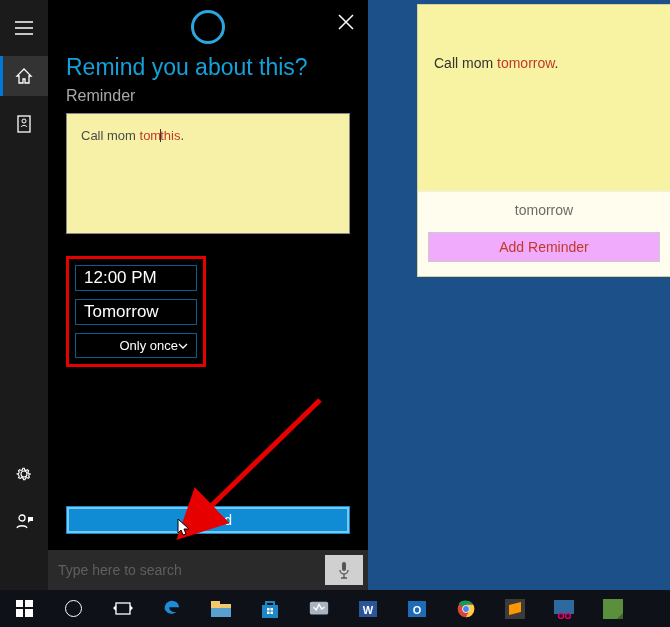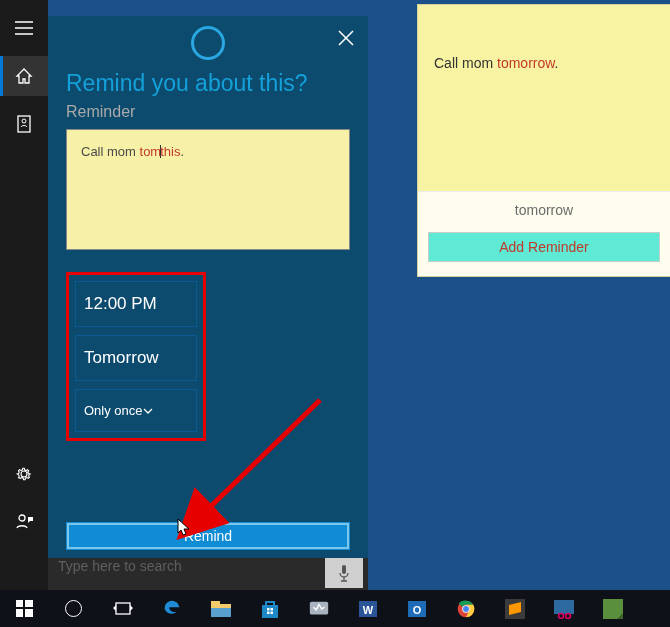--- a/index.html
+++ b/index.html
@@ -6,51 +6,51 @@
   body { width: 670px; height: 627px; background: #1b5188; overflow: hidden; position: relative; }
 
   
   .rail { position: absolute; left: 0; top: 0; width: 48px; height: 590px; background: #1b1b1b; display: flex; flex-direction: column; align-items: center; padding-top: 8px; gap: 8px; }
   .rail .sp { flex: 1; }
   .rail-btn { width: 48px; height: 40px; display: flex; align-items: center; justify-content: center; color: #fff; cursor: pointer; }
   .rail-btn.sel { background: #333; position: relative; }
   .rail-btn.sel::before { content: ""; position: absolute; left: 0; top: 0; bottom: 0; width: 3px; background: #0078d7; }
 
   
-  .cortana { position: absolute; left: 48px; top: 16px; width: 320px; height: 590px; background: #0c4a6e; color: #fff; }
+  .cortana { position: absolute; left: 48px; top: 0; width: 320px; height: 590px; background: #000000; color: #fff; }
   .c-head { text-align: center; padding: 10px 0 6px; }
   .c-ring { width: 34px; height: 34px; border: 3px solid #2aa6e0; border-radius: 50%; display: inline-block; }
   .c-close { position: absolute; right: 6px; top: 6px; width: 32px; height: 32px; display: flex; align-items: center; justify-content: center; cursor: pointer; }
   .c-body { padding: 0 18px; }
   .c-title { color: #14a0d8; font-size: 23px; font-weight: 400; margin-bottom: 6px; }
   .c-label { color: #a9a9a9; font-size: 16px; margin-bottom: 8px; }
   .note-edit { background: #f7f1a7; color: #4a4a4a; font-size: 13px; padding: 14px 14px 90px; border: 1px solid #888; }
   .note-edit .err { color: #c0392b; }
   .caret { display: inline-block; width: 1px; height: 13px; background: #333; vertical-align: -2px; margin: 0 -1px; }
 
   .redbox { border: 3px solid #e60000; padding: 6px; margin-top: 22px; width: 140px; }
-  .slot { border: 1px solid #0a5b93; padding: 12px 8px; font-size: 17px; color: #fff; margin-bottom: 8px; cursor: pointer; position: relative; }
-  .slot.small { font-size: 13px; padding: 13px 8px; display: flex; align-items: center; justify-content: flex-start; margin-bottom: 0; }
+  .slot { border: 1px solid #0a5b93; padding: 2px 8px; font-size: 17px; color: #fff; margin-bottom: 8px; cursor: pointer; position: relative; }
+  .slot.small { font-size: 13px; padding: 4px 8px; display: flex; align-items: center; justify-content: flex-end; margin-bottom: 0; }
   .chev { width: 10px; height: 10px; }
 
   .btnrow { display: flex; gap: 6px; position: absolute; left: 18px; right: 18px; bottom: 56px; }
   .btn { flex: 1; background: #0f8cd4; color: #fff; text-align: center; padding: 6px 0; font-size: 14px; cursor: pointer; border: none; }
   .btn.primary { outline: 2px solid #7cc5ec; outline-offset: -3px; }
 
-  .searchbar { position: absolute; left: 0; right: 0; bottom: 0; height: 48px; background: #2a2a2a; display: flex; }
+  .searchbar { position: absolute; left: 0; right: 0; bottom: 0; height: 40px; background: #2a2a2a; display: flex; align-items: center; }
   .searchbar .ph { color: #5f5f5f; font-size: 14px; padding-left: 10px; flex: 1; }
   .mic { width: 38px; height: 30px; background: #d0d0d0; margin-right: 5px; display: flex; align-items: center; justify-content: center; }
 
   
   .sticky { position: absolute; left: 418px; top: 5px; width: 252px; background: #fefdee; box-shadow: 0 0 0 1px #d6d2a0; }
   .sticky-top { padding: 50px 16px 120px; font-size: 14px; color: #333; background: #f8f3a2; }
   .sticky-top .err { color: #c0392b; }
   .sticky-bot { background: #fefdee; border-top: 1px solid #eee; }
   .sticky-meta { text-align: center; color: #6b6b6b; font-size: 14px; padding: 10px; }
-  .sticky-btn { margin: 4px 10px 14px; border: 1px solid #ccc; background: #5eead4; text-align: center; color: #c0392b; font-size: 14px; padding: 6px; cursor: pointer; }
+  .sticky-btn { margin: 4px 10px 14px; border: 1px solid #ccc; background: #f0abfc; text-align: center; color: #c0392b; font-size: 14px; padding: 6px; cursor: pointer; }
 
   
   .tb { position: absolute; left: 0; bottom: 0; height: 37px; width: 670px; background: #0e1118; display: flex; align-items: center; }
   .tb-item { width: 49px; height: 37px; display: flex; align-items: center; justify-content: center; color: #fff; cursor: pointer; }
 
   
   .arrow { position: absolute; left: 160px; top: 392px; pointer-events: none; }
 
   .cursor { position: absolute; left: 177px; top: 518px; pointer-events: none; }
 

